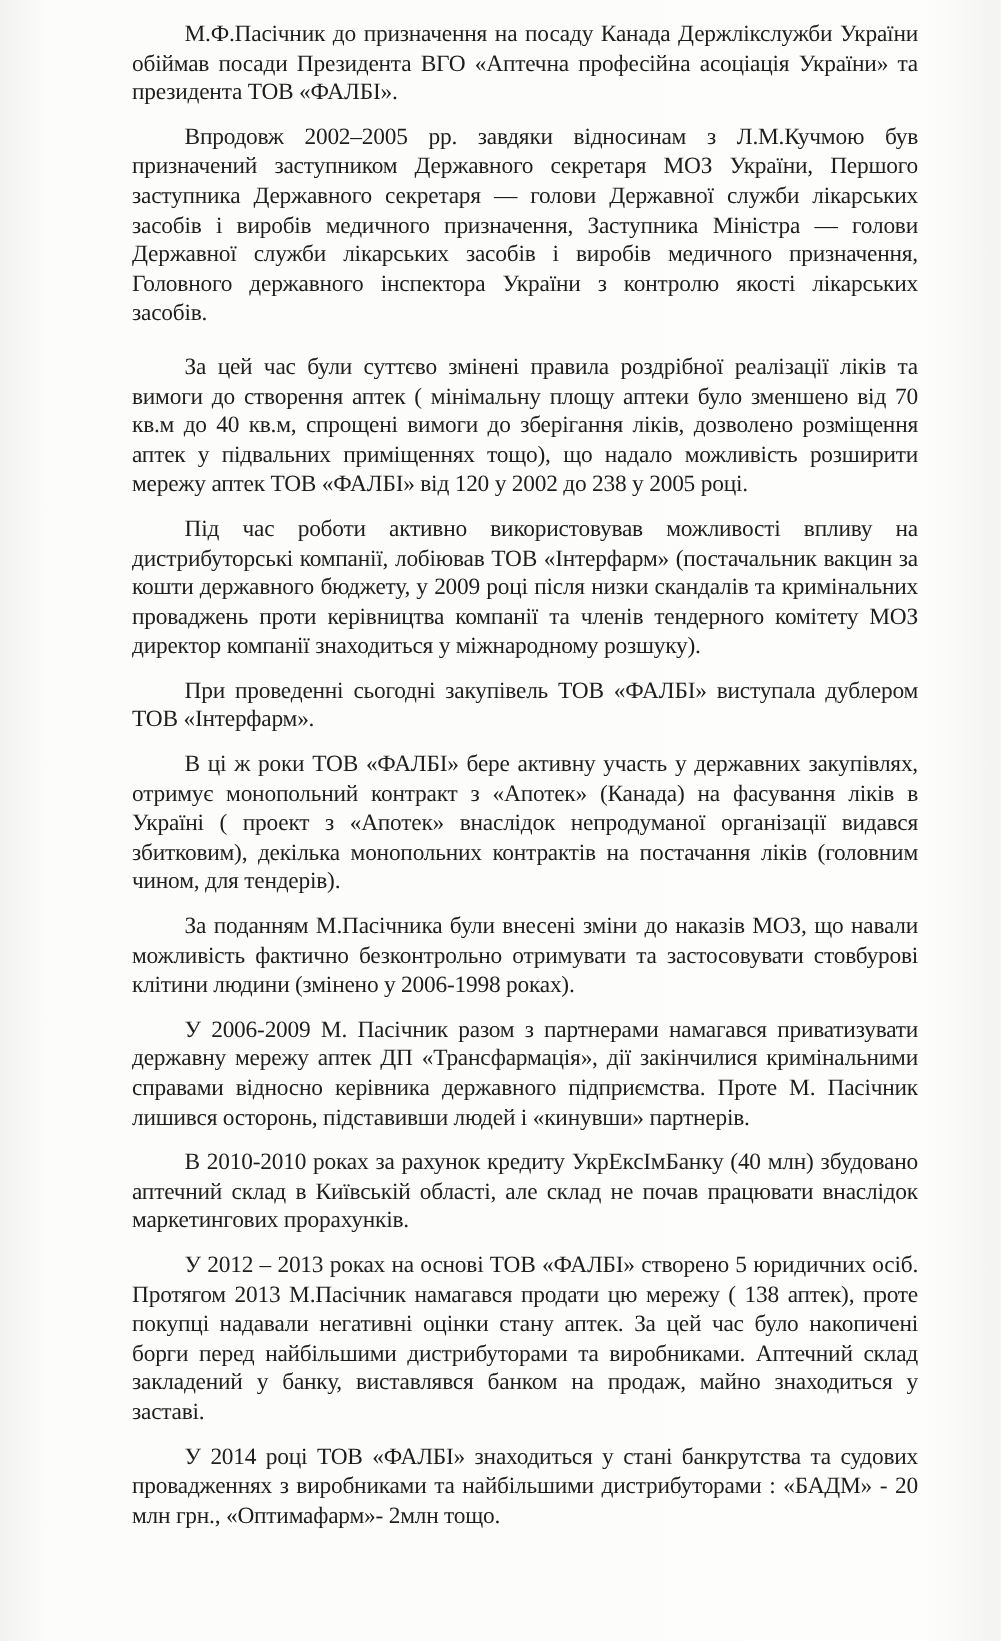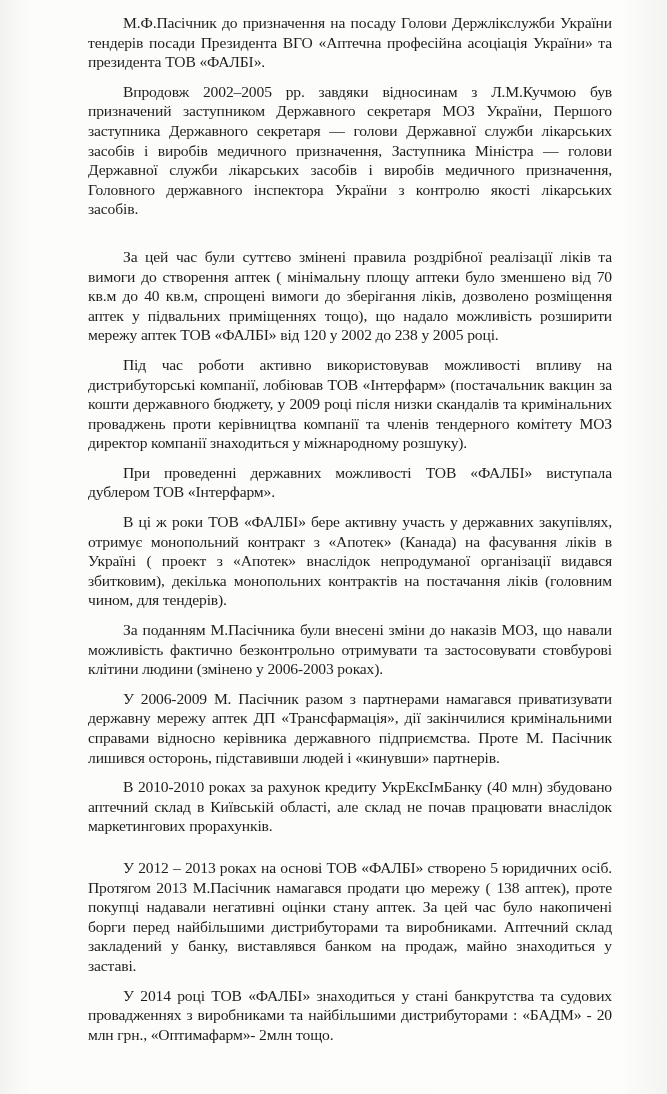--- a/index.html
+++ b/index.html
@@ -21,33 +21,33 @@
     top: 13px;
   }
   p.para {
     margin: 0 0 10px 0;
     font-size: 15.6px;
     line-height: 19.6px;
     text-align: justify;
     text-indent: 35px;
     letter-spacing: -0.15px;
   }
-  p.para.gap-lg { margin-top: 22px; }
+  p.para.gap-lg { margin-top: 10px; }
   p.para.first { text-indent: 35px; }
 </style>
 </head>
 <body>
 
 <div class="page">
   <div class="text-col">
-    <p class="para first">М.Ф.Пасічник до призначення на посаду Голови Держлікслужби України тендерів посади Президента ВГО «Аптечна професійна асоціація України» та президента ТОВ «ФАЛБІ».</p>
+    <p class="para first">М.Ф.Пасічник до призначення на посаду Канада Держлікслужби України обіймав посади Президента ВГО «Аптечна професійна асоціація України» та президента ТОВ «ФАЛБІ».</p>
     <p class="para">Впродовж 2002–2005 рр. завдяки відносинам з Л.М.Кучмою був призначений заступником Державного секретаря МОЗ України, Першого заступника Державного секретаря — голови Державної служби лікарських засобів і виробів медичного призначення, Заступника Міністра — голови Державної служби лікарських засобів і виробів медичного призначення, Головного державного інспектора України з контролю якості лікарських засобів.</p>
-    <p class="para" style="margin-top:28px">За цей час були суттєво змінені правила роздрібної реалізації ліків та вимоги до створення аптек ( мінімальну площу аптеки було зменшено від 70 кв.м до 40 кв.м, спрощені вимоги до зберігання ліків, дозволено розміщення аптек у підвальних приміщеннях тощо), що надало можливість розширити мережу аптек ТОВ «ФАЛБІ» від 120 у 2002 до 238 у 2005 році.</p>
+    <p class="para" style="margin-top:16px">За цей час були суттєво змінені правила роздрібної реалізації ліків та вимоги до створення аптек ( мінімальну площу аптеки було зменшено від 70 кв.м до 40 кв.м, спрощені вимоги до зберігання ліків, дозволено розміщення аптек у підвальних приміщеннях тощо), що надало можливість розширити мережу аптек ТОВ «ФАЛБІ» від 120 у 2002 до 238 у 2005 році.</p>
     <p class="para" style="margin-top:8px">Під час роботи активно використовував можливості впливу на дистрибуторські компанії, лобіював ТОВ «Інтерфарм» (постачальник вакцин за кошти державного бюджету, у 2009 році після низки скандалів та кримінальних проваджень проти керівництва компанії та членів тендерного комітету МОЗ директор компанії знаходиться у міжнародному розшуку).</p>
-    <p class="para">При проведенні державних можливості ТОВ «ФАЛБІ» виступала дублером ТОВ «Інтерфарм».</p>
+    <p class="para">При проведенні сьогодні закупівель ТОВ «ФАЛБІ» виступала дублером ТОВ «Інтерфарм».</p>
     <p class="para">В ці ж роки ТОВ «ФАЛБІ» бере активну участь у державних закупівлях, отримує монопольний контракт з «Апотек» (Канада) на фасування ліків в Україні ( проект з «Апотек» внаслідок непродуманої організації видався збитковим), декілька монопольних контрактів на постачання ліків (головним чином, для тендерів).</p>
-    <p class="para">За поданням М.Пасічника були внесені зміни до наказів МОЗ, що навали можливість фактично безконтрольно отримувати та застосовувати стовбурові клітини людини (змінено у 2006-2003 роках).</p>
+    <p class="para">За поданням М.Пасічника були внесені зміни до наказів МОЗ, що навали можливість фактично безконтрольно отримувати та застосовувати стовбурові клітини людини (змінено у 2006-1998 роках).</p>
     <p class="para">У 2006-2009 М. Пасічник разом з партнерами намагався приватизувати державну мережу аптек ДП «Трансфармація», дії закінчилися кримінальними справами відносно керівника державного підприємства. Проте М. Пасічник лишився осторонь, підставивши людей і «кинувши» партнерів.</p>
     <p class="para">В 2010-2010 роках за рахунок кредиту УкрЕксІмБанку (40 млн) збудовано аптечний склад в Київській області, але склад не почав працювати внаслідок маркетингових прорахунків.</p>
     <p class="para gap-lg">У 2012 – 2013 роках на основі ТОВ «ФАЛБІ» створено 5 юридичних осіб. Протягом 2013 М.Пасічник намагався продати цю мережу ( 138 аптек), проте покупці надавали негативні оцінки стану аптек. За цей час було накопичені борги перед найбільшими дистрибуторами та виробниками. Аптечний склад закладений у банку, виставлявся банком на продаж, майно знаходиться у заставі.</p>
     <p class="para">У 2014 році ТОВ «ФАЛБІ» знаходиться у стані банкрутства та судових провадженнях з виробниками та найбільшими дистрибуторами : «БАДМ» - 20 млн грн., «Оптимафарм»- 2млн тощо.</p>
   </div>
 </div>
 
 </body></html>

